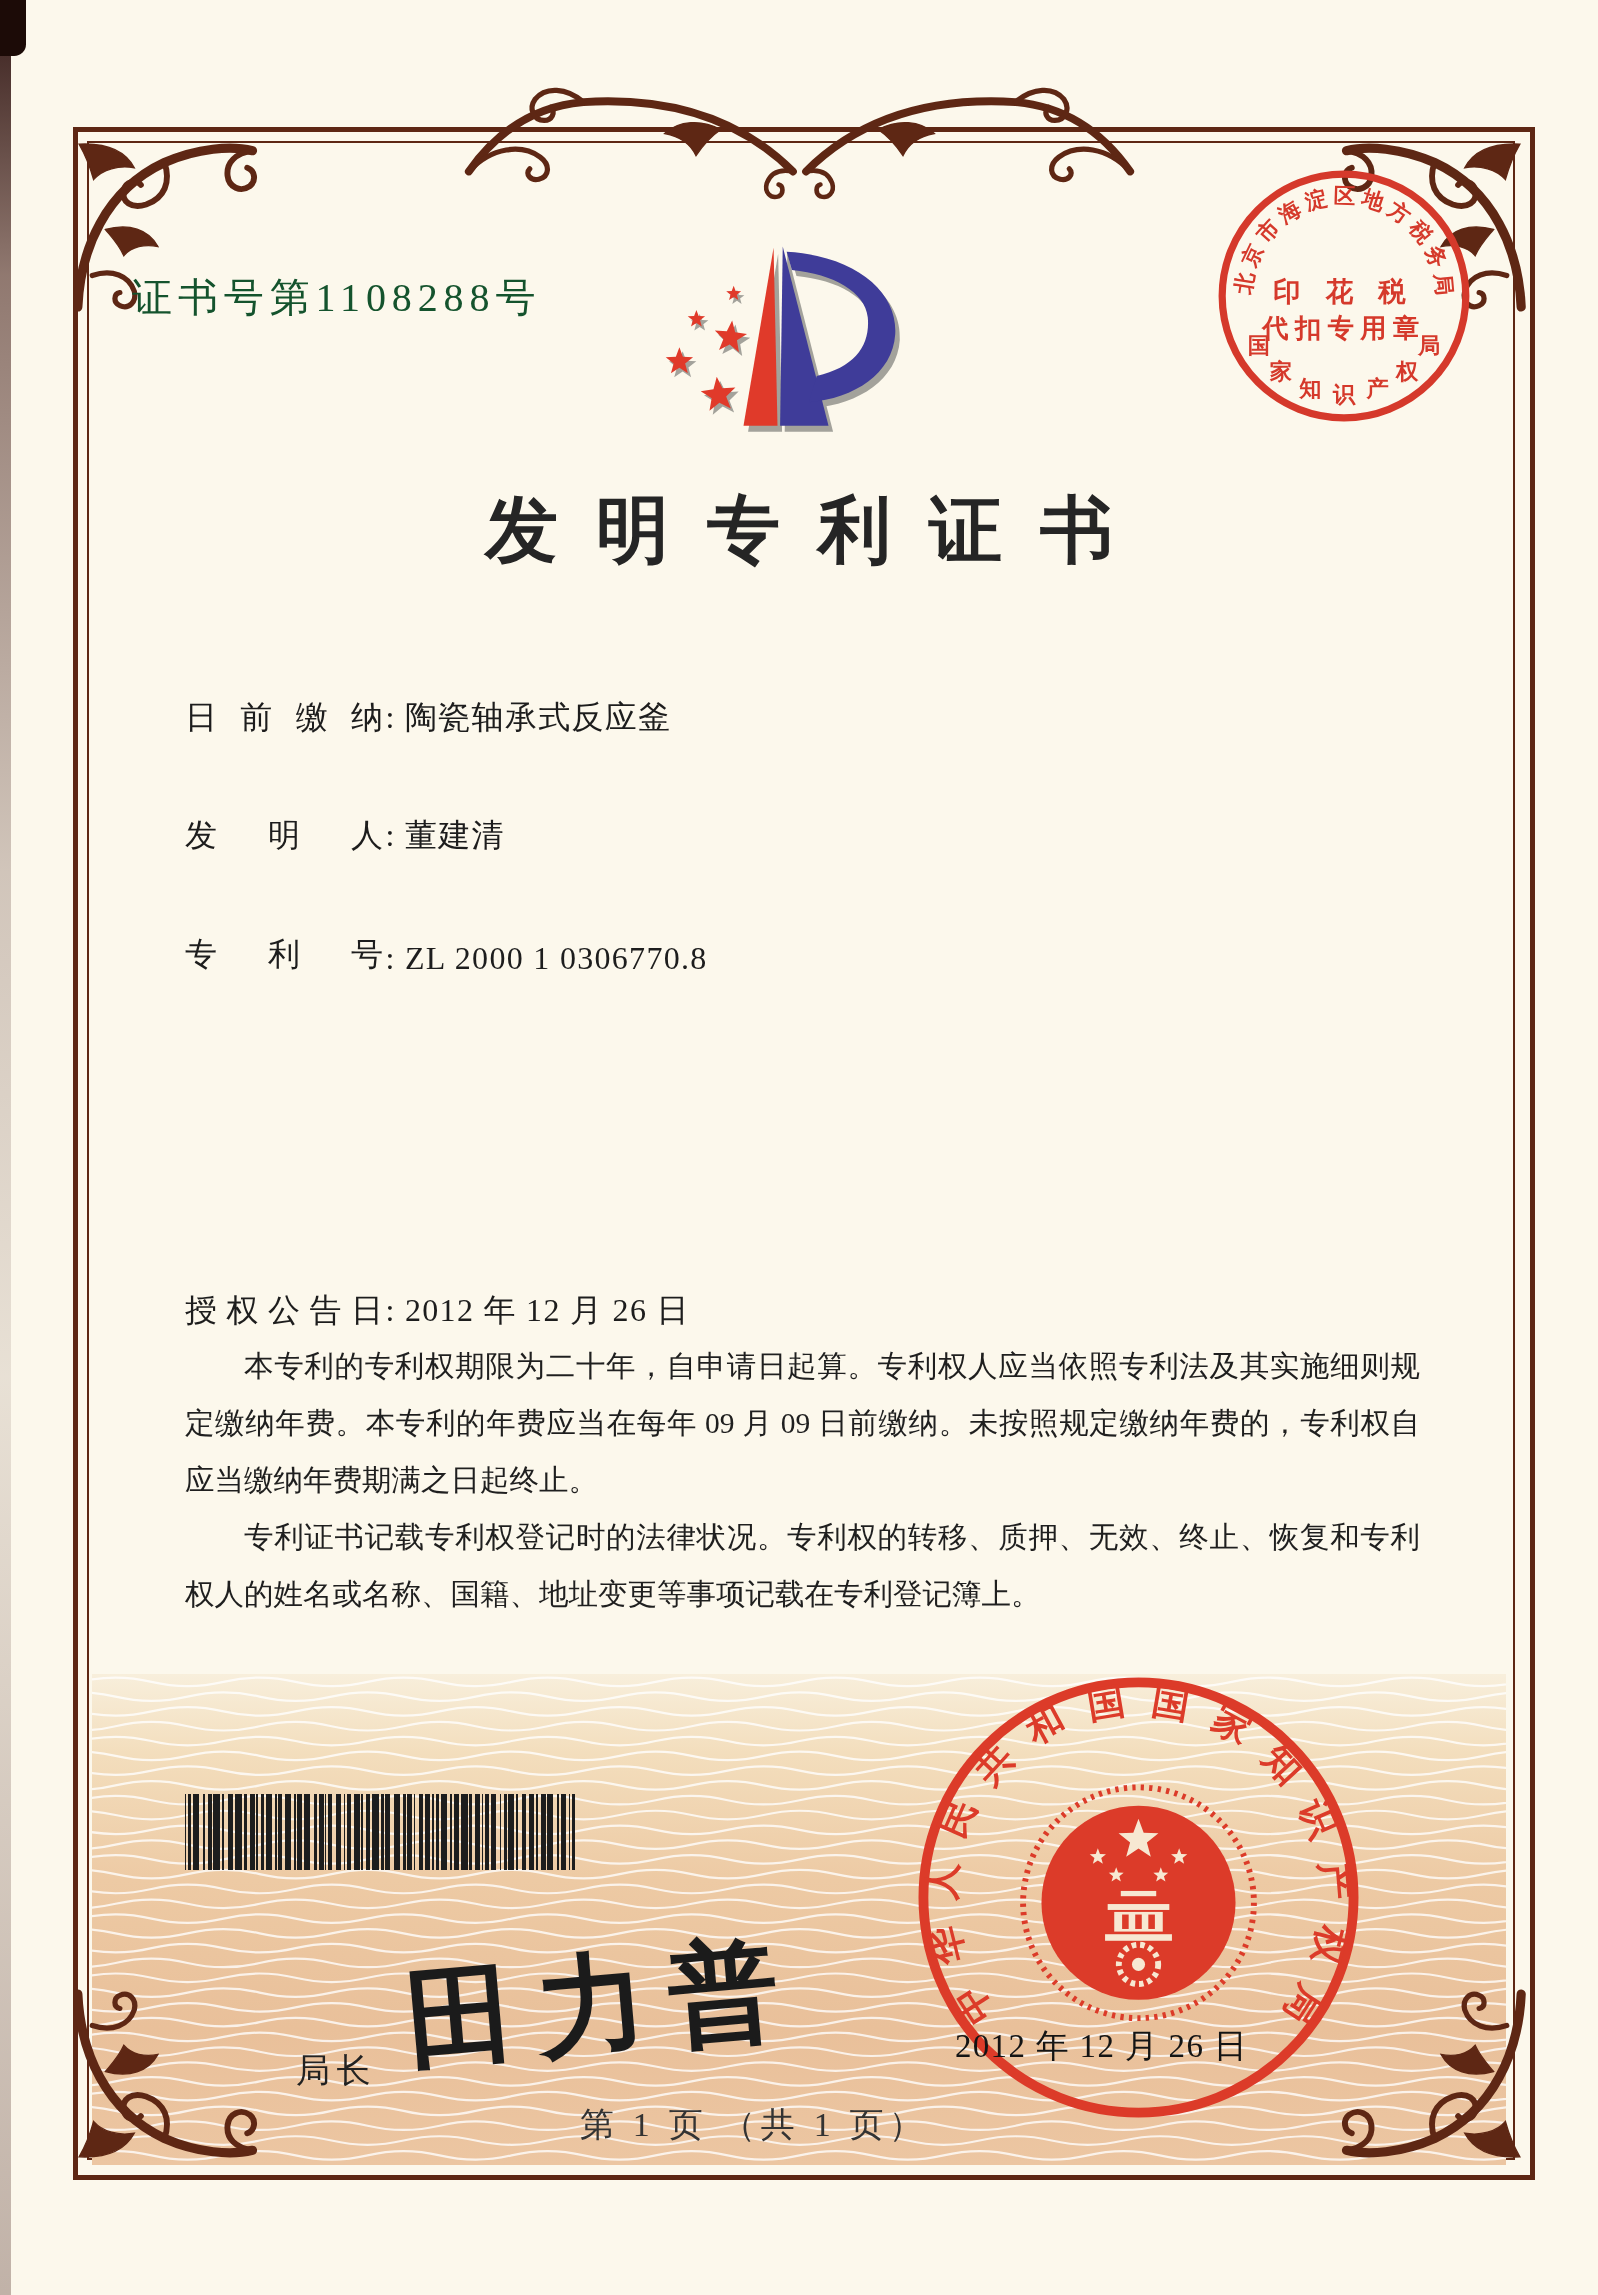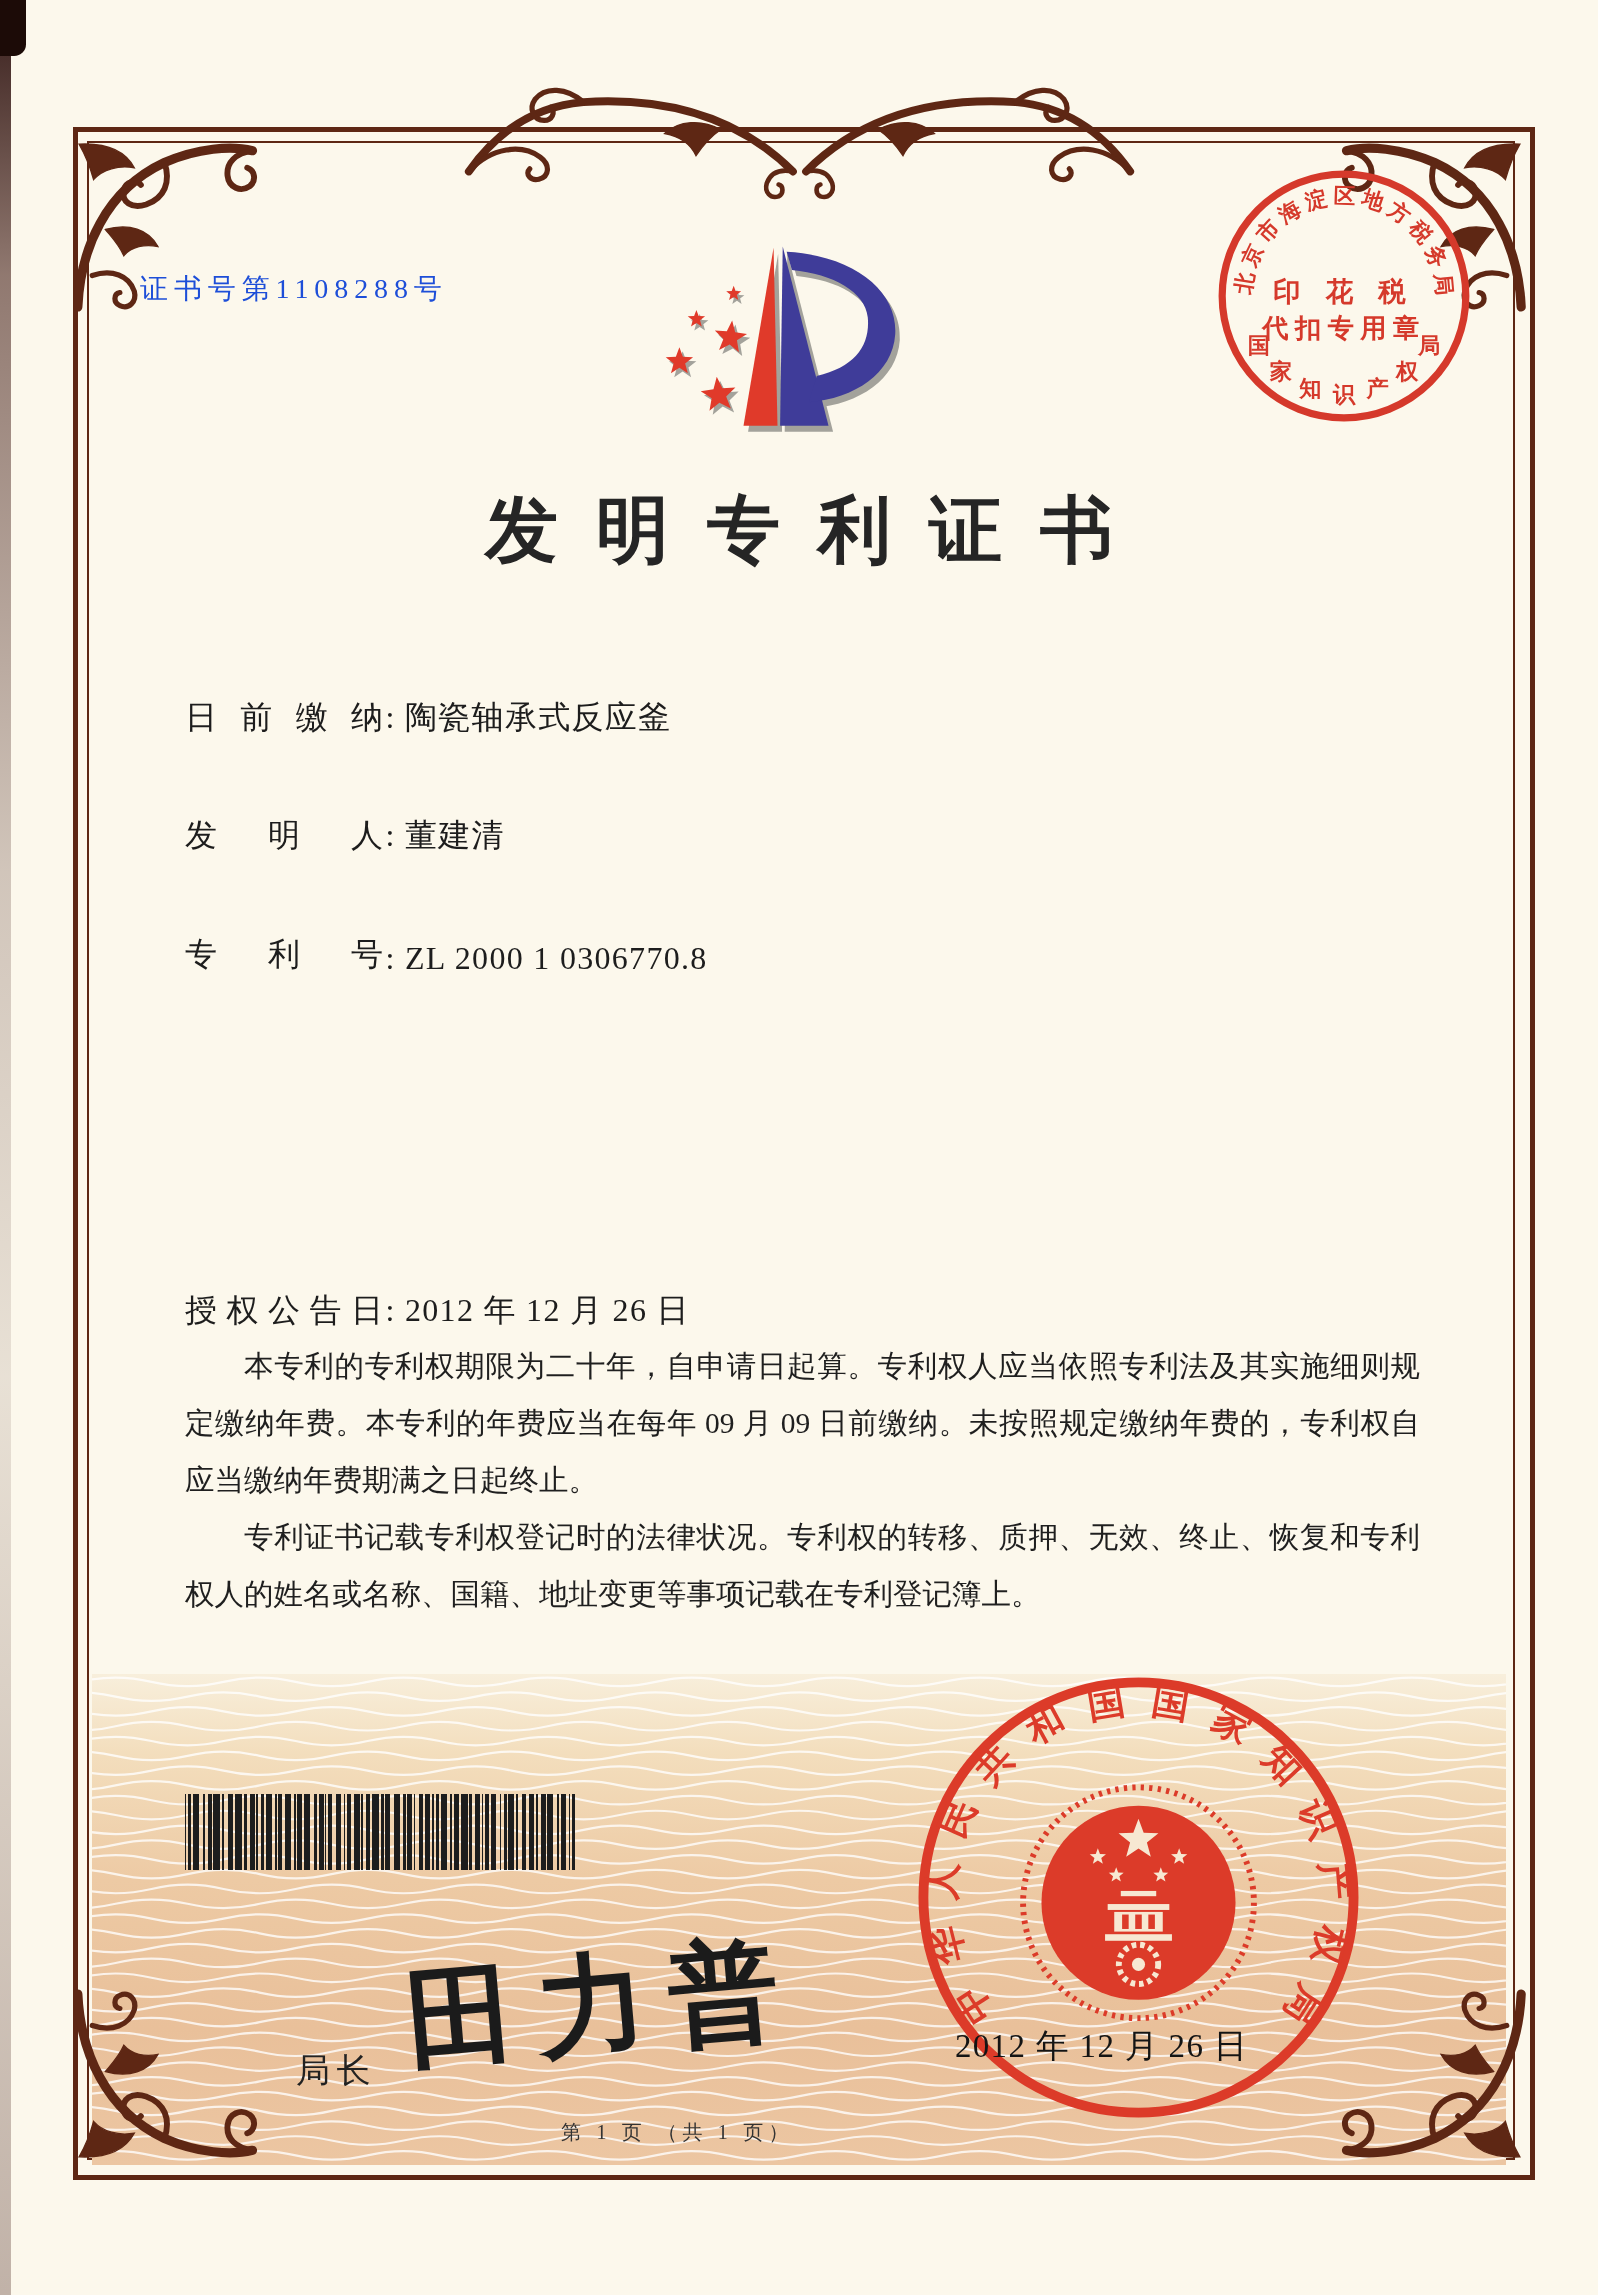--- a/index.html
+++ b/index.html
@@ -12,42 +12,42 @@
          rgba(56,16,10,.22) 38%,rgba(56,16,10,.10) 60%,rgba(56,16,10,.30) 100%);}
   #spine-blob{left:0;top:0;width:26px;height:56px;background:#1c0b07;border-radius:0 0 11.8px 0;}
   
   #frame-outer{left:73px;top:127px;width:1452px;height:2043px;border:5.9px solid #5e2714;}
   #frame-inner{left:87px;top:141px;width:1424px;height:2015px;border:2.6px solid #5e2714;}
   
   #wave-panel{left:92px;top:1674px;width:1414px;height:491px;
     background:linear-gradient(180deg,#f8efdc 0%,#f3debd 16%,#edcaa4 42%,#e9c09a 72%,#ecc6a2 100%);}
   #wave-panel svg{display:block;}
   
-  #cert-no{left:140px;top:270px;font-size:28px;letter-spacing:5.9px;color:#1d4ed8;}
+  #cert-no{left:132px;top:270px;font-size:40px;letter-spacing:5.9px;color:#14532d;}
   
   #title{left:0;top:482px;width:100%;padding-left:38px;box-sizing:border-box;text-align:center;
          font-size:73px;font-weight:600;letter-spacing:38px;color:#252525;}
   
   .field-row{left:185px;font-size:32px;color:#1d1d1d;white-space:nowrap;}
   .fl{display:inline-block;width:198px;text-align:justify;text-align-last:justify;vertical-align:bottom;}
   .colon{margin:0 10.5px 0 2.6px;}
   .fv{letter-spacing:1.3px;}
   
   #body-text{left:185px;top:1338px;width:1235px;font-size:29.5px;line-height:57px;text-align:justify;}
   #body-text p{margin:0;text-indent:59px;}
   
   #barcode{left:185px;top:1794px;width:411px;height:76px;display:flex;align-items:stretch;}
   #barcode div{background:#1d1d1d;height:100%;flex:none;}
   
   #sig-title{left:296px;top:2048px;font-size:34px;letter-spacing:6.6px;color:#222;}
   #sig-name{left:405px;top:1931px;font-size:110px;font-weight:700;letter-spacing:22px;
             color:#1b1b1b;transform:rotate(-5deg);}
   
   #seal-date{left:955px;top:2024px;font-size:33px;letter-spacing:1.3px;color:#141414;z-index:5;}
-  #footer{left:561px;top:2102px;width:367px;text-align:left;font-size:20px;letter-spacing:5.2px;color:#333;margin-top:17px;}
+  #footer{left:561px;top:2102px;width:367px;text-align:right;font-size:34px;letter-spacing:5.2px;color:#333;}
   svg text{font-family:"Liberation Serif","DejaVu Serif",serif;}
 </style>
 </head>
 <body>
 
 <div id="page">
 
   
   <svg width="0" height="0" aria-hidden="true">
     <defs>

